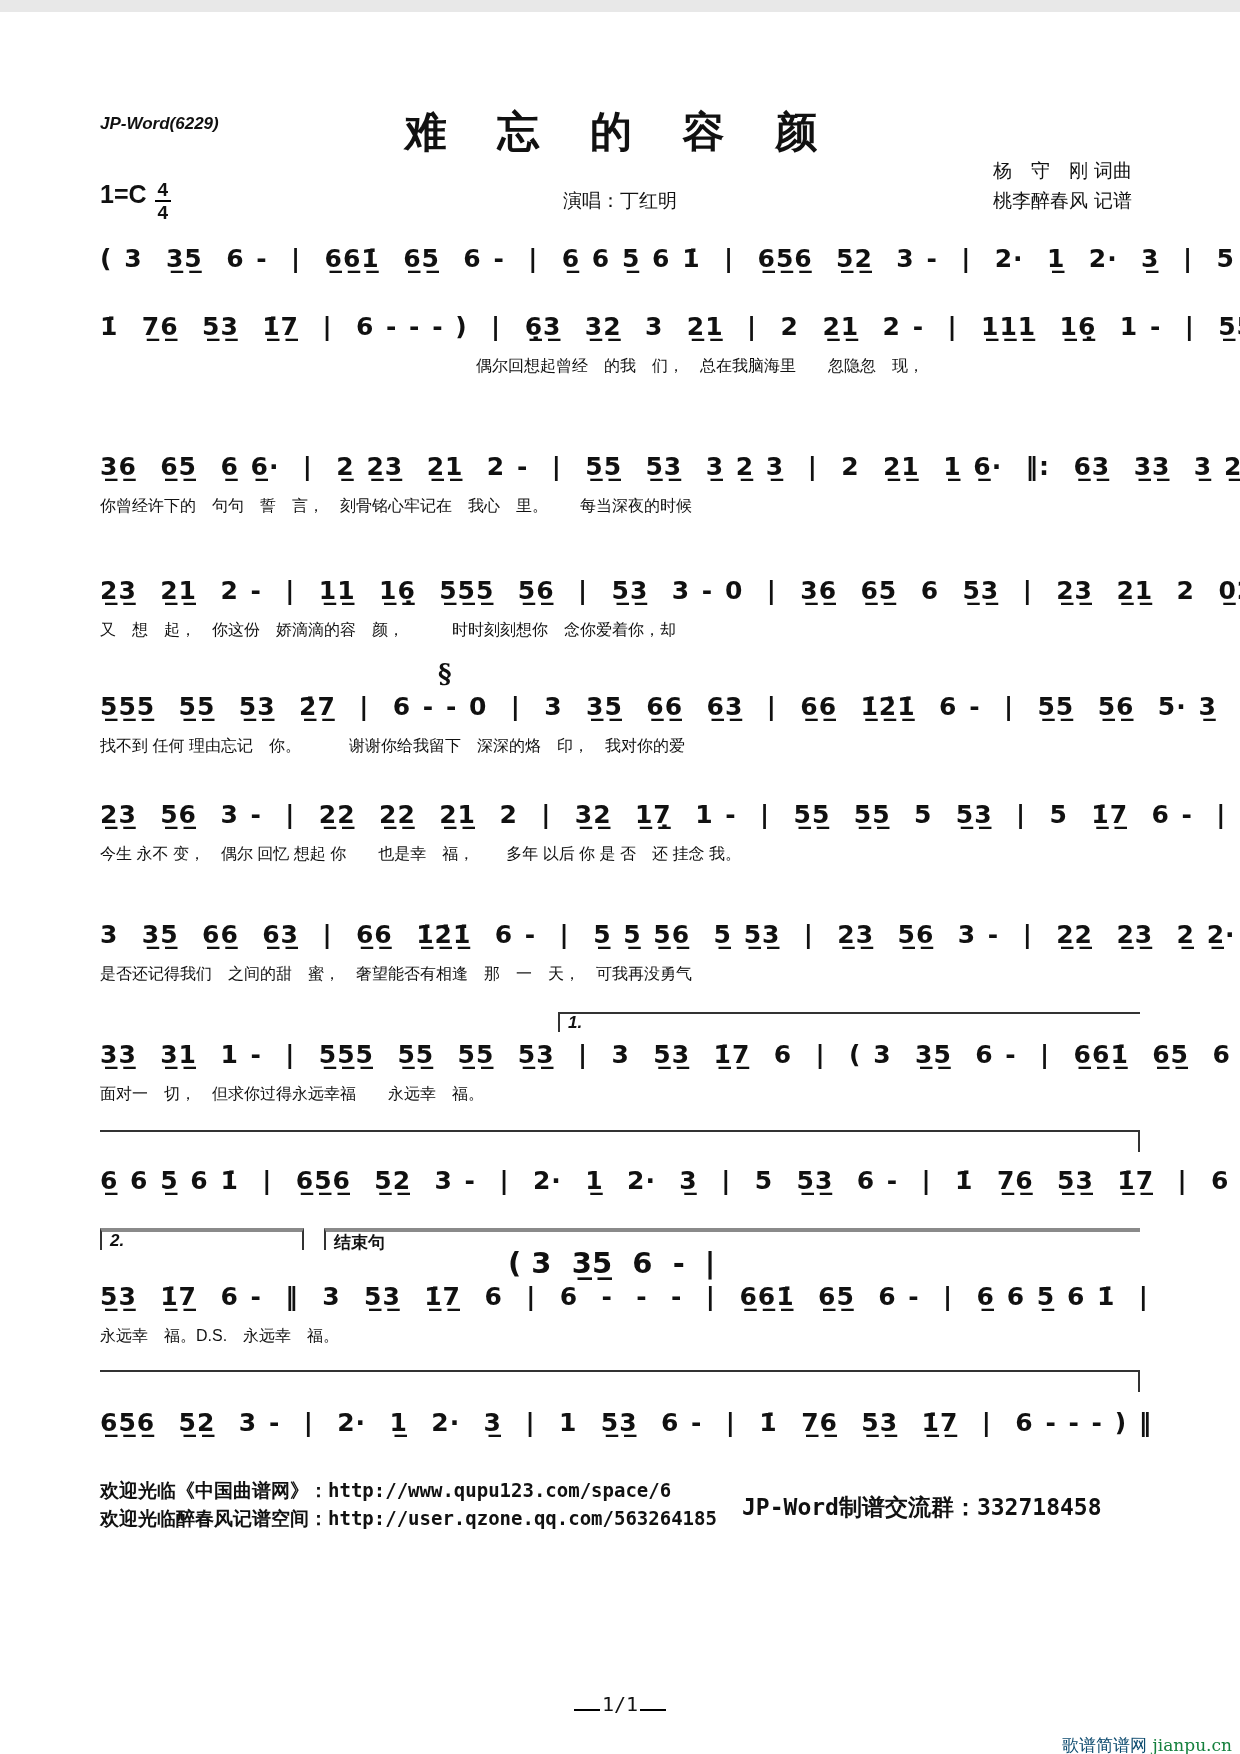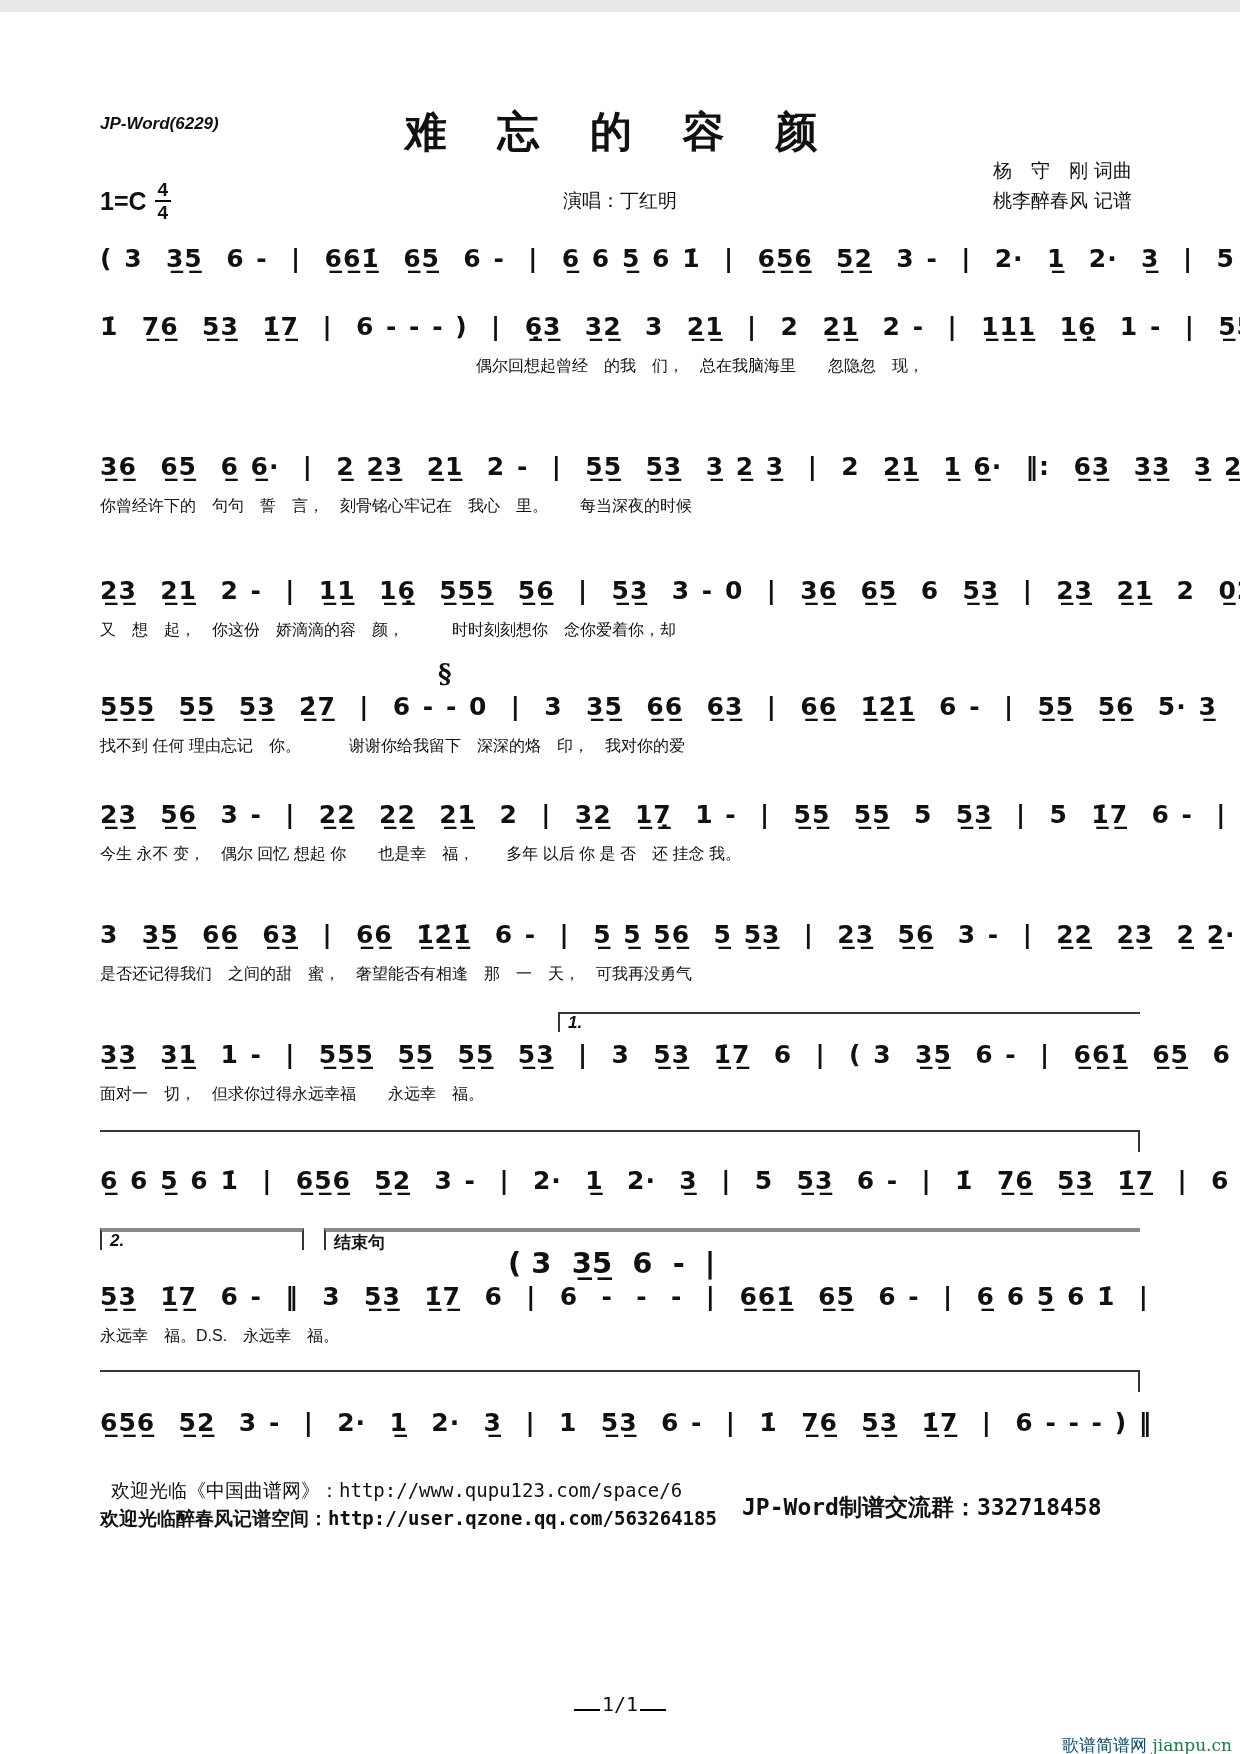--- a/index.html
+++ b/index.html
@@ -7,21 +7,21 @@
         font-family:"Liberation Sans",sans-serif;color:#111;overflow:hidden;}
 
   
   .app-tag{position:absolute;left:100px;top:102px;font-style:italic;font-size:17px;font-weight:bold;}
   .title{position:absolute;left:0;top:92px;width:100%;text-align:center;
          font-size:42px;font-weight:bold;letter-spacing:18px;font-family:"DejaVu Serif",serif;}
   .credit1{position:absolute;right:108px;top:146px;font-size:19px;font-family:"DejaVu Serif",serif;}
   .credit2{position:absolute;right:108px;top:176px;font-size:19px;font-family:"DejaVu Serif",serif;}
   .singer{position:absolute;left:0;top:176px;width:100%;text-align:center;font-size:19px;
           font-family:Liberation Serif, serif;}
-  .keysig{position:absolute;left:100px;top:168px;display:flex;align-items:center;gap:8px;}
+  .keysig{position:absolute;left:100px;top:168px;display:flex;align-items:flex-start;gap:8px;}
   .keynote{font-size:25px;font-weight:bold;}
   .meter{display:inline-flex;flex-direction:column;align-items:center;line-height:1;}
   .meter .num{font-size:19px;font-weight:bold;border-bottom:2px solid #000;padding:0 3px 1px;}
   .meter .den{font-size:19px;font-weight:bold;padding-top:1px;}
 
   
   .score{position:absolute;left:100px;top:0;width:1040px;}
   .music-line{position:absolute;left:0;width:1040px;}
   .notes{font-family:"DejaVu Sans",sans-serif;font-weight:bold;font-size:25px;
          letter-spacing:1px;word-spacing:2px;white-space:pre;line-height:34px;}
@@ -47,21 +47,21 @@
   .l10 .notes{margin-top:56px;}
   .volta2{position:absolute;left:0;top:4px;width:200px;height:18px;
           border-top:4px solid #8a8a8a;border-left:2px solid #333;border-right:2px solid #333;}
   .ending-bracket{position:absolute;left:224px;right:0;top:4px;height:18px;
           border-top:4px solid #8a8a8a;border-left:2px solid #333;}
   .ending-label{font-size:17px;font-weight:bold;font-family:"DejaVu Serif",serif;margin-left:8px;line-height:20px;display:inline-block;}
   .pickup{position:absolute;left:408px;top:22px;font-family:"DejaVu Sans",sans-serif;
           font-weight:bold;font-size:29px;white-space:pre;}
 
   
-  .footer-left1{position:absolute;left:111px;top:1466px;font-family:"DejaVu Sans Mono",monospace;font-size:19px;font-weight:normal;}
+  .footer-left1{position:absolute;left:100px;top:1466px;font-family:"DejaVu Sans Mono",monospace;font-size:19px;font-weight:bold;}
   .footer-left2{position:absolute;left:100px;top:1494px;font-family:"DejaVu Sans Mono",monospace;font-size:19px;font-weight:bold;}
   .footer-right{position:absolute;left:742px;top:1480px;font-family:"DejaVu Sans Mono",monospace;font-size:23px;font-weight:bold;}
   .pagenum{position:absolute;left:0;top:1680px;width:100%;text-align:center;
            font-family:"DejaVu Sans Mono",monospace;font-size:20px;}
   .pagenum .uline{display:inline-block;width:26px;border-bottom:2px solid #000;height:14px;margin:0 2px;}
   .watermark{position:absolute;right:8px;top:1722px;font-size:17px;font-family:"DejaVu Serif",serif;}
 </style>
 </head>
 <body>
 

